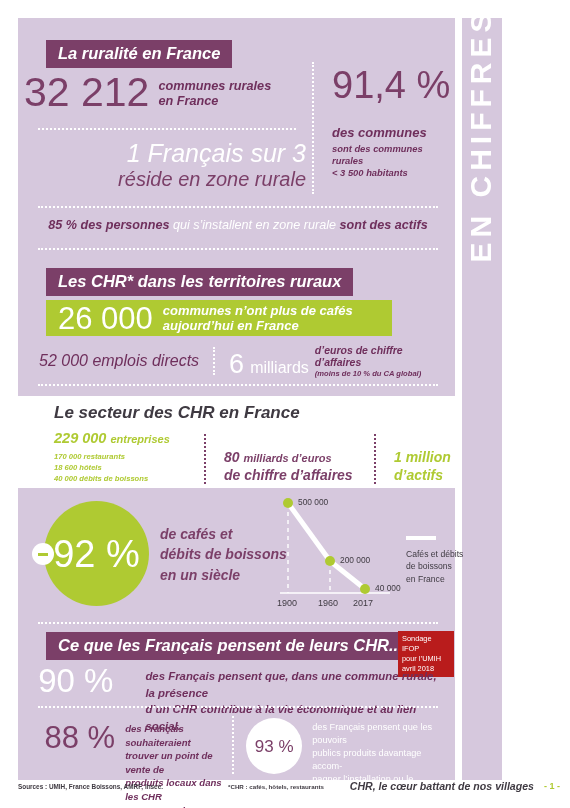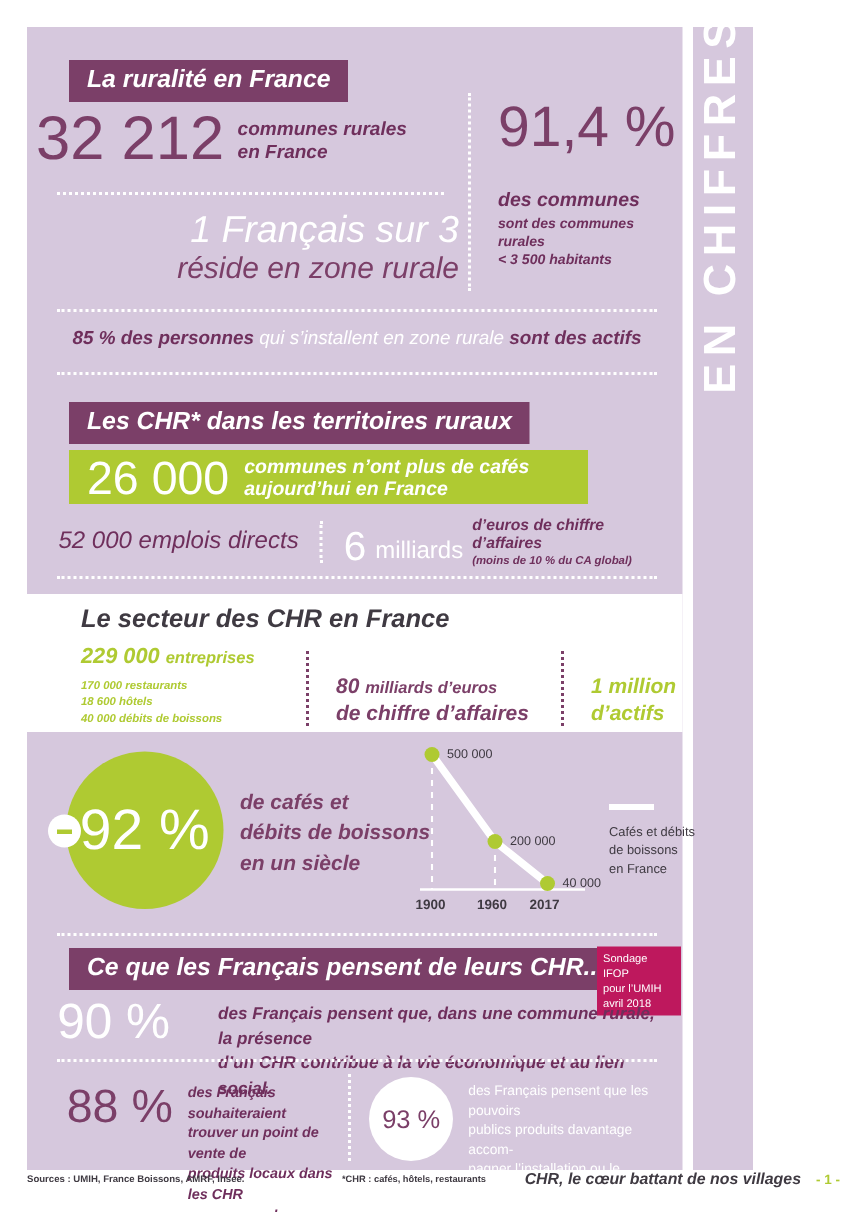--- a/index.html
+++ b/index.html
@@ -159,36 +159,36 @@
     line-height:1.45;
   }
 
   
   #chart{position:absolute;left:270px;top:490px;width:190px;height:130px;}
   #chart svg{display:block;}
   .c-lab{
     position:absolute;font-size:8.4px;color:#3f3a42;white-space:nowrap;
   }
   .c-axis{
-    position:absolute;font-size:9px;color:#3f3a42;font-weight:bold;
+    position:absolute;font-size:9px;color:#3f3a42;font-weight:normal;
   }
   #legend-text{
     position:absolute;left:406px;top:548px;width:70px;
     font-size:8.6px;color:#3f3a42;line-height:1.45;
   }
   #legend-dash{
     position:absolute;left:406px;top:536px;width:30px;height:4px;background:#ffffff;
   }
   #b4-divider{position:absolute;left:38px;top:622px;width:400px;}
 
   
   #b5-badge{position:absolute;left:46px;top:632px;}
   #b5-note{
     position:absolute;left:398px;top:631px;width:56px;
-    background:#be185d;color:#ffffff;font-size:7.4px;line-height:1.35;
+    background:#b91c1c;color:#ffffff;font-size:7.4px;line-height:1.35;
     padding:3px 4px;box-sizing:border-box;
   }
   #b5-row1{position:absolute;left:38px;top:664px;width:400px;display:flex;align-items:flex-start;gap:22px;}
   #b5-90{font-size:33px;color:#ffffff;line-height:1;width:92px;text-align:right;}
   #b5-90txt{
     font-style:italic;font-weight:bold;font-size:11.4px;color:#6f2f5c;
     line-height:1.45;padding-left:10px;padding-top:4px;
   }
   #b5-divider{position:absolute;left:38px;top:706px;width:400px;}
 

